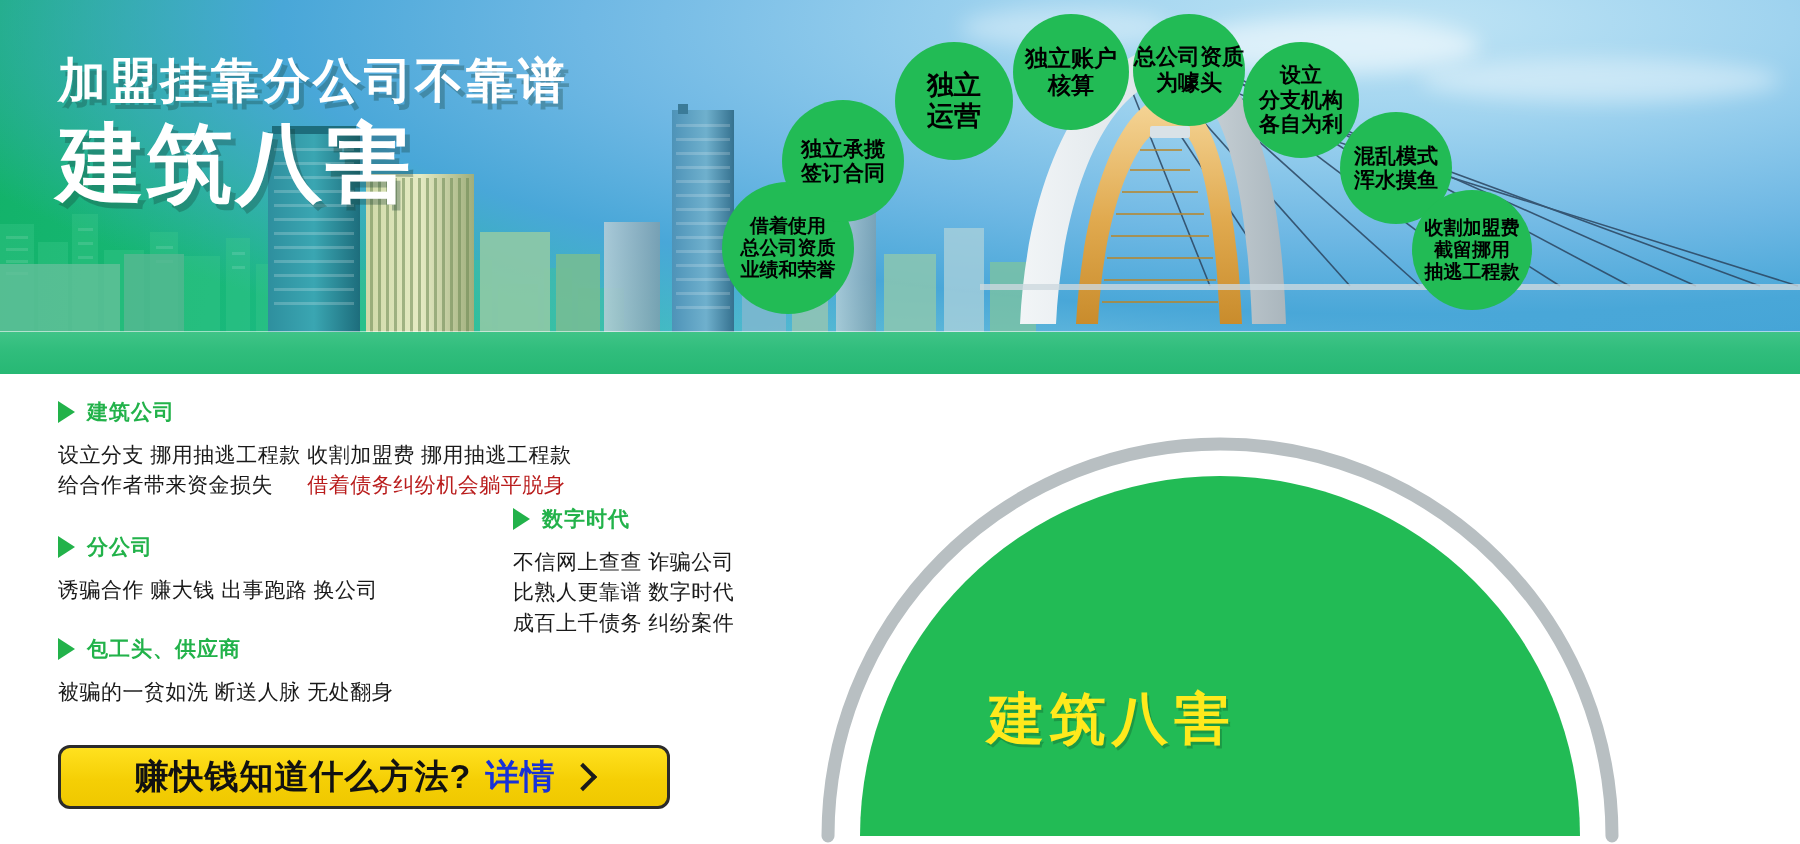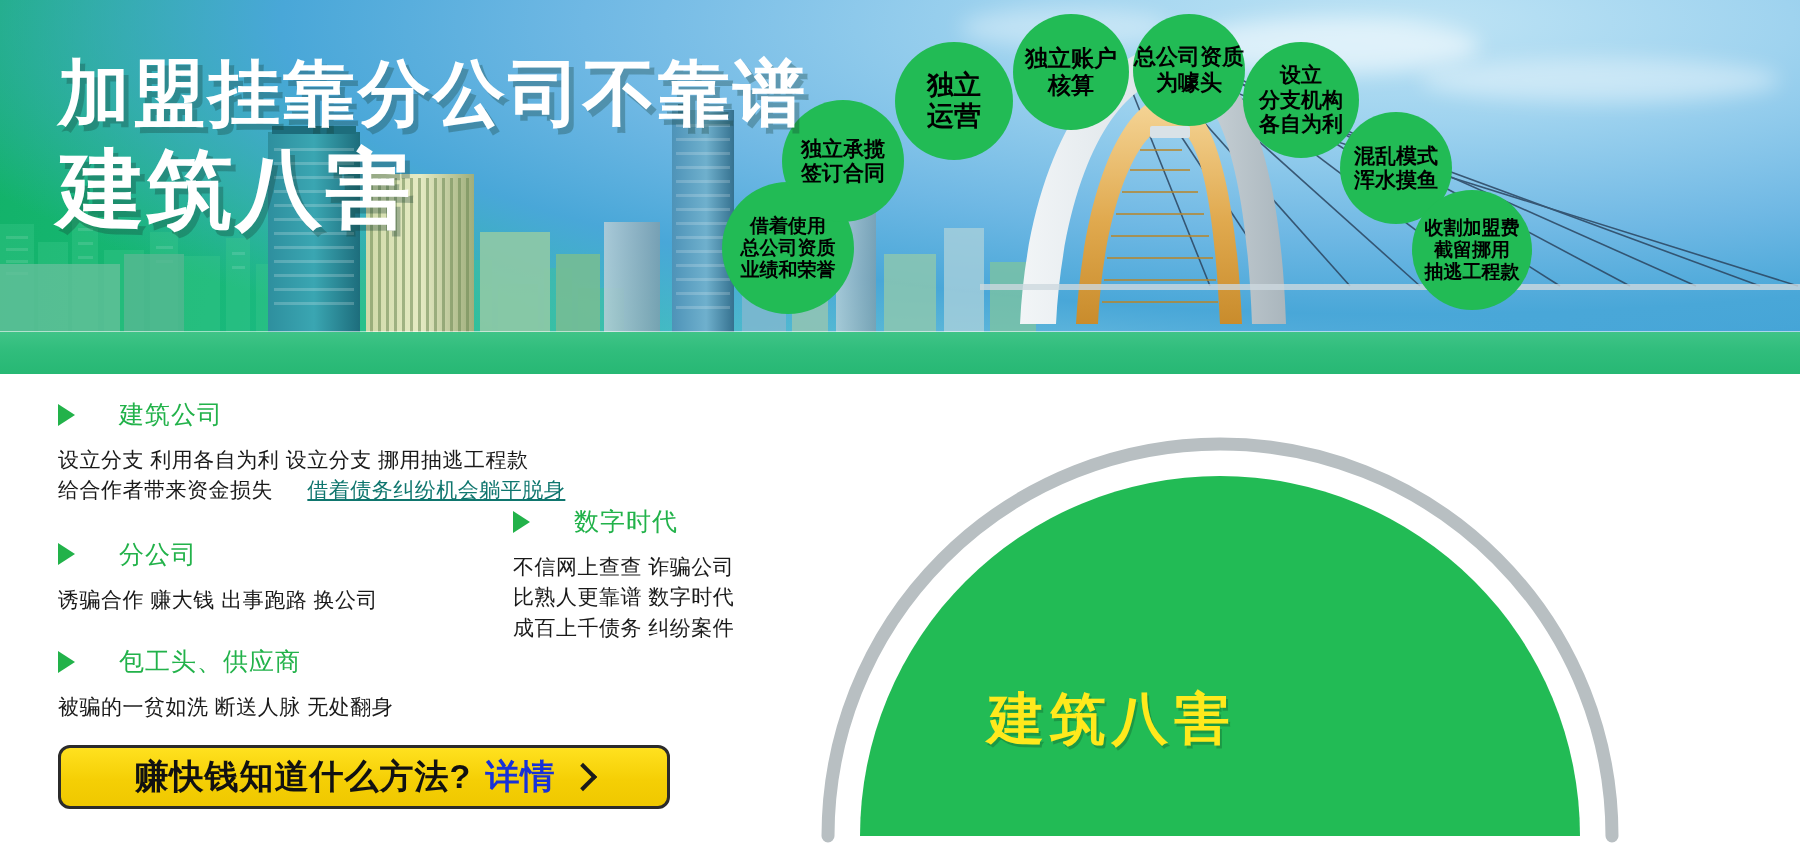--- a/index.html
+++ b/index.html
@@ -33,34 +33,34 @@
   .ground{position:absolute;left:0;bottom:0;width:1800px;height:42px;
           background:linear-gradient(180deg,#3fc487 0%,#30bd7c 45%,#27b874 100%);}
   .ground-line{position:absolute;left:0;bottom:40px;width:1800px;height:3px;background:rgba(255,255,255,.55);}
 
   .titles{position:absolute;left:58px;top:56px;z-index:6;}
   .title-main,.title-sub{
     color:#ffffff;font-weight:bold;letter-spacing:3px;line-height:1.05;
     text-shadow:5px 6px 0 rgba(20,60,50,.30);
     white-space:nowrap;
   }
-  .title-main{font-size:72px;}
+  .title-main{font-size:48px;}
   .title-sub{font-size:86px;margin-top:12px;}
 
   
   .divider{position:absolute;left:0;top:374px;width:1800px;height:8px;background:#fff;}
 
   
   .left{position:absolute;left:58px;top:398px;width:760px;}
   .sec{margin-bottom:6px;}
   .sec-head{display:flex;align-items:center;gap:12px;margin-bottom:14px;}
   .tri{width:0;height:0;border-left:17px solid #22b24a;border-top:11px solid transparent;border-bottom:11px solid transparent;}
-  .sec-title{color:#22b24a;font-size:25px;font-weight:normal;letter-spacing:1px;margin-left:32px;}
+  .sec-title{color:#22b24a;font-size:21px;font-weight:bold;letter-spacing:1px;}
   .sec-line{color:#1a1a1a;font-size:21px;line-height:1.45;letter-spacing:.5px;white-space:nowrap;}
-  .sec-line .hl{color:#0f766e;text-decoration:underline;}
+  .sec-line .hl{color:#b91c1c;}
   .gap-a{height:26px;}
   .gap-b{height:24px;}
 
   .col-digital{position:absolute;left:455px;top:107px;width:320px;}
 
   .cta{position:absolute;left:58px;top:745px;width:612px;height:64px;
        background:linear-gradient(180deg,#ffe11f 0%,#f5cf05 55%,#efc800 100%);
        border:3px solid #2b2b2b;border-radius:12px;
        display:flex;align-items:center;justify-content:center;gap:4px;box-sizing:border-box;}
   .cta-main{font-size:34px;font-weight:bold;color:#111;letter-spacing:1px;}
@@ -269,21 +269,21 @@
   <div class="divider"></div>
 
   <div class="left">
 
     <div class="sec">
       <div class="sec-head">
         <span class="tri"></span>
         <span class="sec-title">建筑公司</span>
       </div>
       <div class="sec-line">
-        <span>设立分支  利用各自为利   设立分支  挪用抽逃工程款</span>
+        <span>设立分支  挪用抽逃工程款   收割加盟费  挪用抽逃工程款</span>
       </div>
       <div class="sec-line">
         <span></span>
         <span>给合作者带来资金损失</span>
         <span class="hl" style="margin-left:28px;">借着债务纠纷机会躺平脱身</span>
       </div>
     </div>
 
     <div class="gap-a"></div>
 

